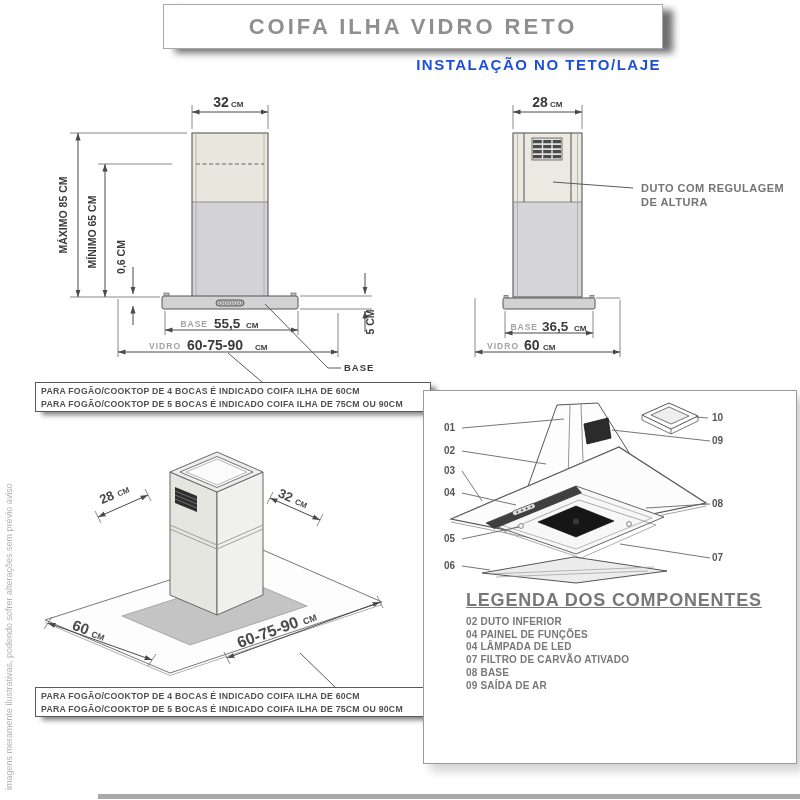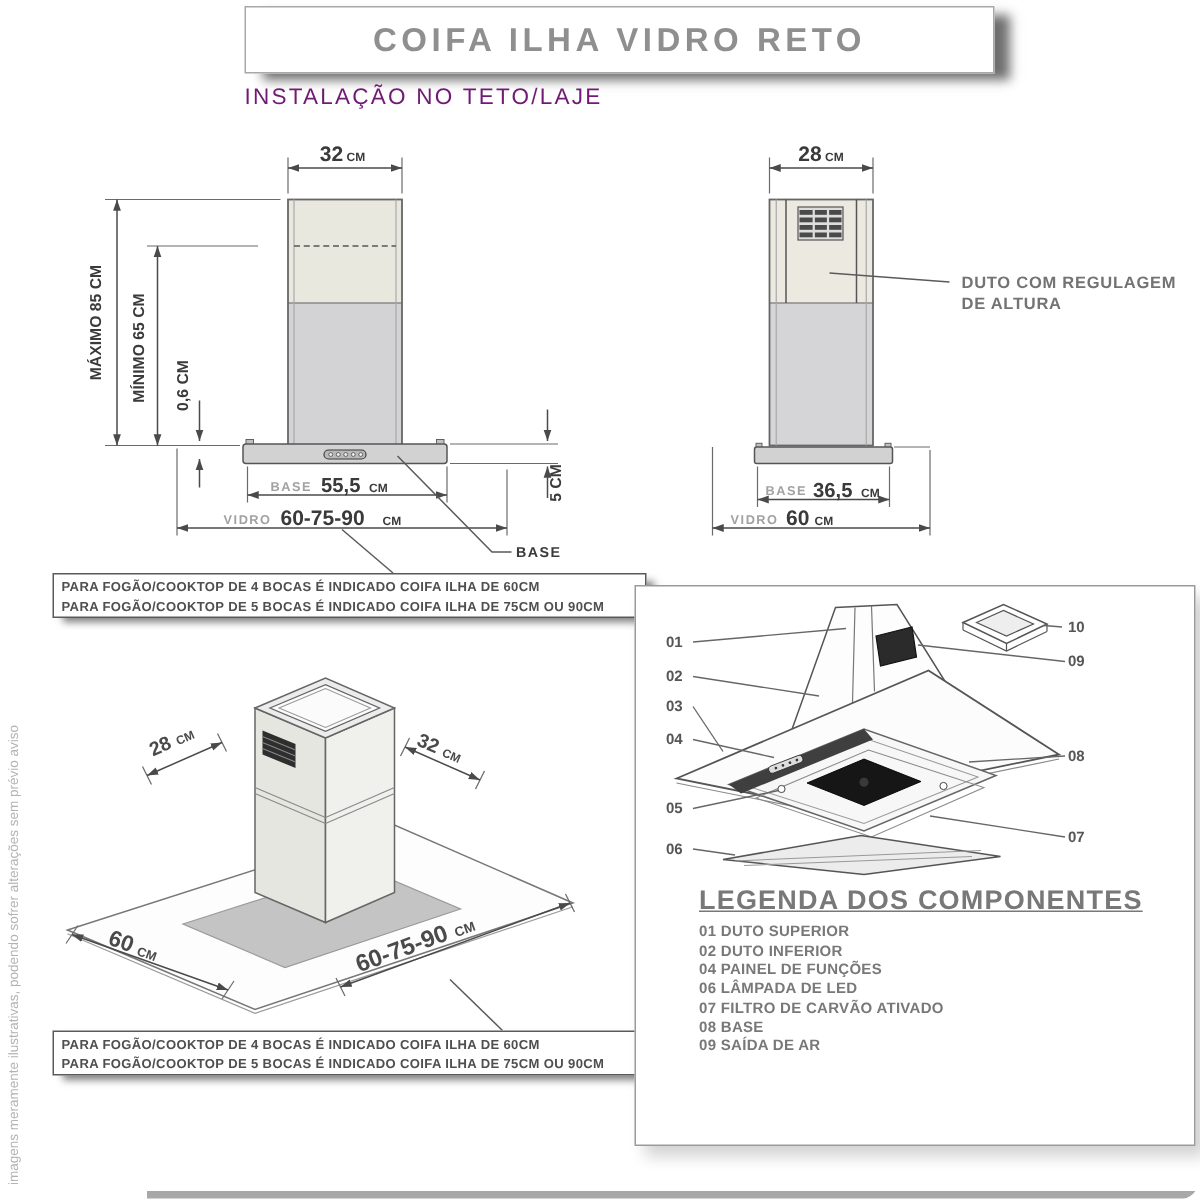--- a/index.html
+++ b/index.html
@@ -1,26 +1,26 @@
 <!DOCTYPE html>
 <html><head>
 <meta charset="utf-8">
 <style>
   html,body{margin:0;padding:0;background:#fff;}
   #page{position:relative;width:800px;height:800px;background:#fff;overflow:hidden;
-        font-family:"Liberation Sans",sans-serif;color:#3a3a3a;border-radius:15px;}
+        font-family:"Liberation Sans",sans-serif;color:#3a3a3a;}
   .abs{position:absolute;}
 
   
   #title-box{left:163px;top:4px;width:498px;height:43px;background:#fff;
     border:1px solid #a8a8a8;box-shadow:11px 5px 7px -1px rgba(75,75,75,.8);}
   #title-box h1{margin:0;line-height:43px;text-align:center;font-size:22px;
     font-weight:bold;color:#8f8f8f;letter-spacing:3px;}
-  #subtitle{left:163px;top:56px;width:498px;text-align:left;font-size:15px;
-    font-weight:normal;color:#701a75;letter-spacing:1.5px;}
+  #subtitle{left:163px;top:56px;width:498px;text-align:right;font-size:15px;
+    font-weight:bold;color:#1d4ed8;letter-spacing:1.5px;}
 
   
   .notice{left:35px;width:396px;height:30px;background:#fff;border:1px solid #5a5a5a;
     box-shadow:6px 4px 5px -1px rgba(60,60,60,.65);padding:2px 5px;box-sizing:border-box;}
   .notice div{font-size:8.7px;font-weight:bold;color:#4f4f4f;letter-spacing:.25px;
     line-height:12.5px;white-space:nowrap;}
   #notice-top{top:382px;}
   #notice-bottom{top:687px;}
 
   
@@ -356,24 +356,23 @@
       <text class="callout-num" x="20" y="151">05</text>
       <text class="callout-num" x="20" y="178">06</text>
       <text class="callout-num" x="288" y="170">07</text>
       <text class="callout-num" x="288" y="116">08</text>
       <text class="callout-num" x="288" y="53">09</text>
       <text class="callout-num" x="288" y="30">10</text>
     </svg>
 
     <div id="legend">
       <div id="legend-title">LEGENDA DOS COMPONENTES</div>
-      <div class="legend-item">01 DUTO SUPERIOR</div>
       <div class="legend-item">02 DUTO INFERIOR</div>
       <div class="legend-item">04 PAINEL DE FUNÇÕES</div>
-      <div class="legend-item">06 LÂMPADA DE LED</div>
+      <div class="legend-item">04 LÂMPADA DE LED</div>
       <div class="legend-item">07 FILTRO DE CARVÃO ATIVADO</div>
       <div class="legend-item">08 BASE</div>
       <div class="legend-item">09 SAÍDA DE AR</div>
     </div>
   </div>
 
   <div class="abs" id="side-note">imagens meramente ilustrativas, podendo sofrer alterações sem prévio aviso</div>
 
   <div class="abs" id="bottom-bar"></div>
 

